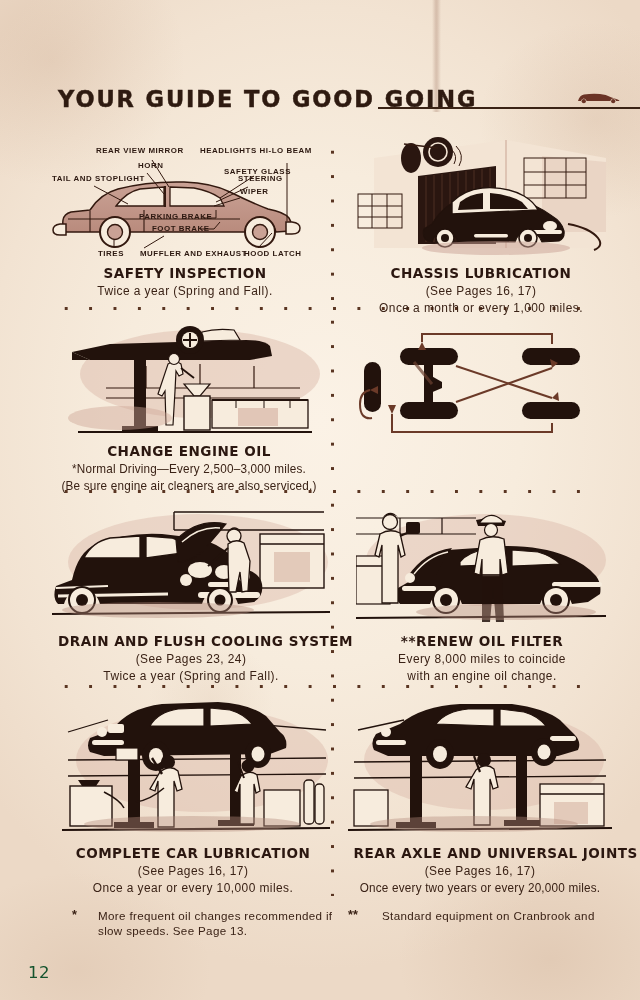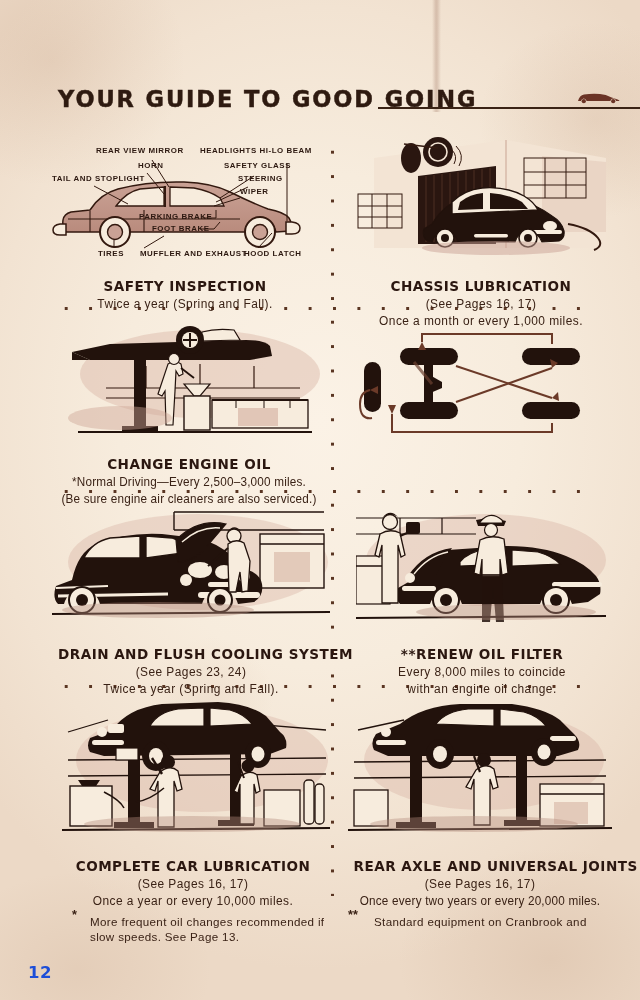--- a/index.html
+++ b/index.html
@@ -57,21 +57,21 @@
   }
   .dots-v{
     width:7px;
     background-image:radial-gradient(circle 3.1px at center, #5a3522 0%, #5a3522 58%, rgba(90,53,34,0) 62%);
     background-size:7px 24.4px;background-repeat:repeat-y;background-position:0 0;
   }
 
   
   .panel{position:absolute;}
   .art{position:absolute;left:0;top:0;width:100%;}
-  .cap{position:absolute;left:0;width:100%;text-align:center;margin-top:13px;}
+  .cap{position:absolute;left:0;width:100%;text-align:center;}
   .cap-title{
     font-family:"DejaVu Sans","Liberation Sans",sans-serif;
     font-weight:bold;color:#2b1710;
     font-size:14.6px;letter-spacing:.5px;
     transform:scaleX(.93);transform-origin:center;
     white-space:nowrap;
   }
   .cap-line{
     font-family:"Liberation Sans","DejaVu Sans",sans-serif;
     color:#3a2216;font-size:12.3px;letter-spacing:.45px;
@@ -88,30 +88,30 @@
     font-size:7.9px;letter-spacing:.55px;white-space:nowrap;
   }
 
   
   .fn{position:absolute;}
   .fn-mark{
     position:absolute;left:0;top:0;
     font-family:"Liberation Sans","DejaVu Sans",sans-serif;
     color:#3a2216;font-size:12.6px;font-weight:bold;letter-spacing:0;
   }
-  .fn-body{position:absolute;top:6px;}
+  .fn-body{position:absolute;top:0;margin-left:8px;}
   .fn-row{
     font-family:"Liberation Sans","DejaVu Sans",sans-serif;
     color:#3a2216;font-size:11.6px;letter-spacing:.35px;
     line-height:15.4px;white-space:nowrap;
   }
   #pageno{
     position:absolute;left:28px;top:963px;
     font-family:"DejaVu Sans","Liberation Sans",sans-serif;
-    font-weight:bold;font-size:16.5px;color:#1d4ed8;letter-spacing:.5px;text-align:right;
+    font-weight:normal;font-size:16.5px;color:#14532d;letter-spacing:.5px;text-align:right;
   }
 </style>
 </head>
 <body>
 
 <div id="page"></div>
 <div id="crease"></div>
 
 <div id="content">
 
@@ -182,21 +182,21 @@
         <path d="M156 93 L170 93 L176 86"></path>
         <path d="M100 112 L120 100"></path>
         <path d="M214 112 L228 97"></path>
         <path d="M70 112 L70 104"></path>
       </g>
     </svg>
 
     <div class="lbl" style="left:52px;top:10px;">REAR VIEW MIRROR</div>
     <div class="lbl" style="left:156px;top:10px;">HEADLIGHTS HI-LO BEAM</div>
     <div class="lbl" style="left:94px;top:25px;text-align:right;">HORN</div>
-    <div class="lbl" style="left:180px;top:25px;">SAFETY GLASS</div>
+    <div class="lbl" style="left:180px;top:31px;">SAFETY GLASS</div>
     <div class="lbl" style="left:194px;top:38px;">STEERING</div>
     <div class="lbl" style="left:196px;top:51px;">WIPER</div>
     <div class="lbl" style="left:8px;top:38px;">TAIL AND STOPLIGHT</div>
     <div class="lbl" style="left:95px;top:76px;">PARKING BRAKE</div>
     <div class="lbl" style="left:108px;top:88px;">FOOT BRAKE</div>
     <div class="lbl" style="left:54px;top:113px;">TIRES</div>
     <div class="lbl" style="left:96px;top:113px;">MUFFLER AND EXHAUST</div>
     <div class="lbl" style="left:200px;top:113px;">HOOD LATCH</div>
 
     <div class="cap" style="top:128px;">

